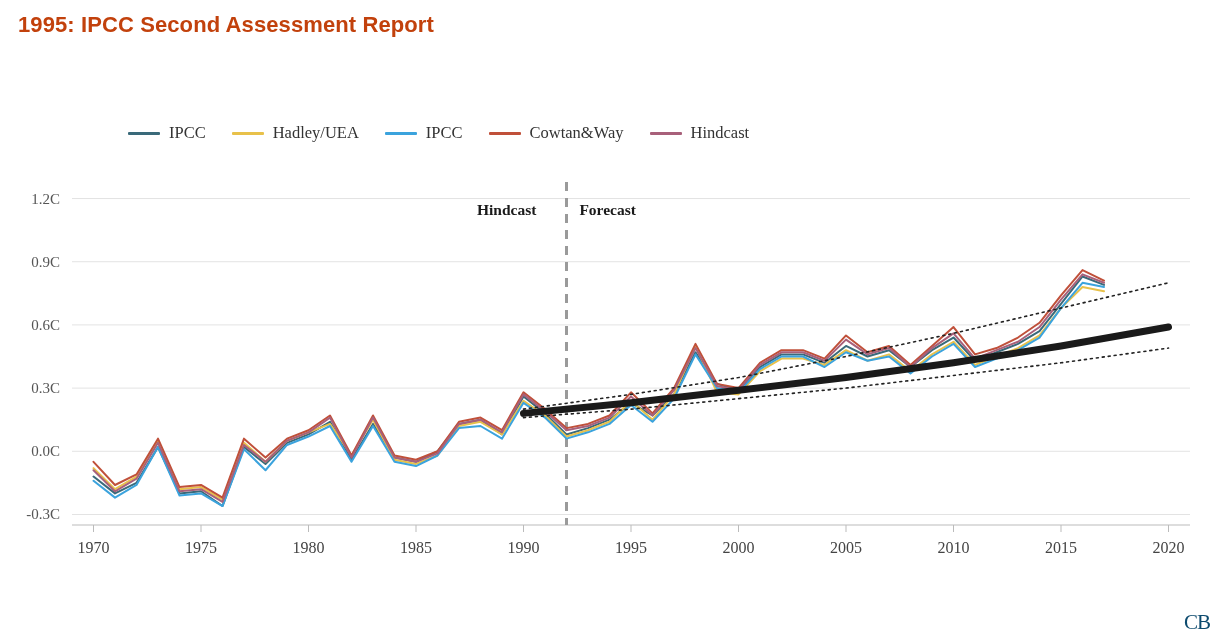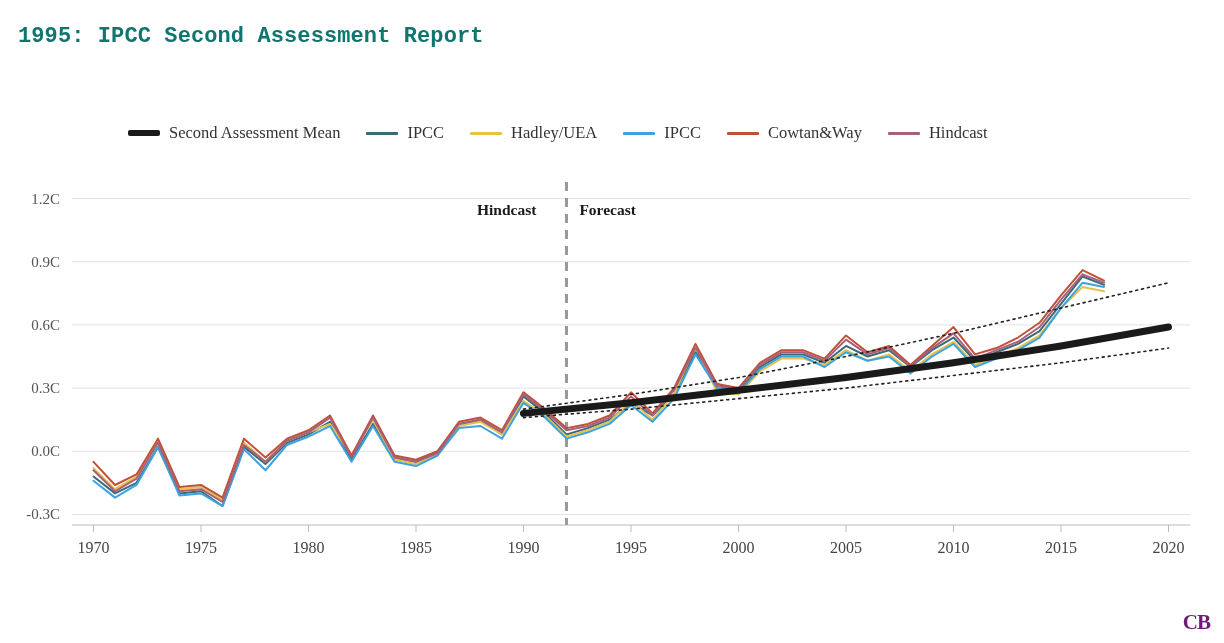--- a/index.html
+++ b/index.html
@@ -11,25 +11,25 @@
     width: 1224px;
     height: 643px;
     font-family: "Liberation Serif", serif;
     color: #222222;
     position: relative;
     overflow: hidden;
   }
   #title {
     position: absolute;
     left: 18px;
-    top: 24px;
-    font-family: Liberation Mono, monospace;
+    top: 12px;
+    font-family: Liberation Sans, sans-serif;
     font-weight: bold;
     font-size: 22px;
-    color: #0f766e;
+    color: #c2410c;
     letter-spacing: 0.1px;
   }
   #legend {
     position: absolute;
     left: 128px;
     top: 120px;
     height: 26px;
     display: flex;
     align-items: center;
     gap: 0px;
@@ -84,37 +84,33 @@
     font-family: "Liberation Serif", serif;
     font-size: 15.5px;
     font-weight: bold;
     fill: #1a1a1a;
   }
   #logo {
     position: absolute;
     right: 14px;
     bottom: 8px;
     font-family: "Liberation Serif", serif;
-    font-weight: bold;
+    font-weight: normal;
     font-size: 21px;
-    color: #701a75;
+    color: #0c4a6e;
     letter-spacing: -1px;
     border: 0;
   }
 </style>
 </head>
 <body>
 
 <div id="title">1995: IPCC Second Assessment Report</div>
 
 <div id="legend">
-    <div class="legend-item">
-      <span class="legend-swatch thick" style="background: rgb(26, 26, 26);"></span>
-      <span class="legend-label">Second Assessment Mean</span>
-    </div>
     <div class="legend-item">
       <span class="legend-swatch" style="background: rgb(58, 106, 122);"></span>
       <span class="legend-label">IPCC</span>
     </div>
     <div class="legend-item">
       <span class="legend-swatch" style="background: rgb(232, 193, 74);"></span>
       <span class="legend-label">Hadley/UEA</span>
     </div>
     <div class="legend-item">
       <span class="legend-swatch" style="background: rgb(59, 163, 221);"></span>

